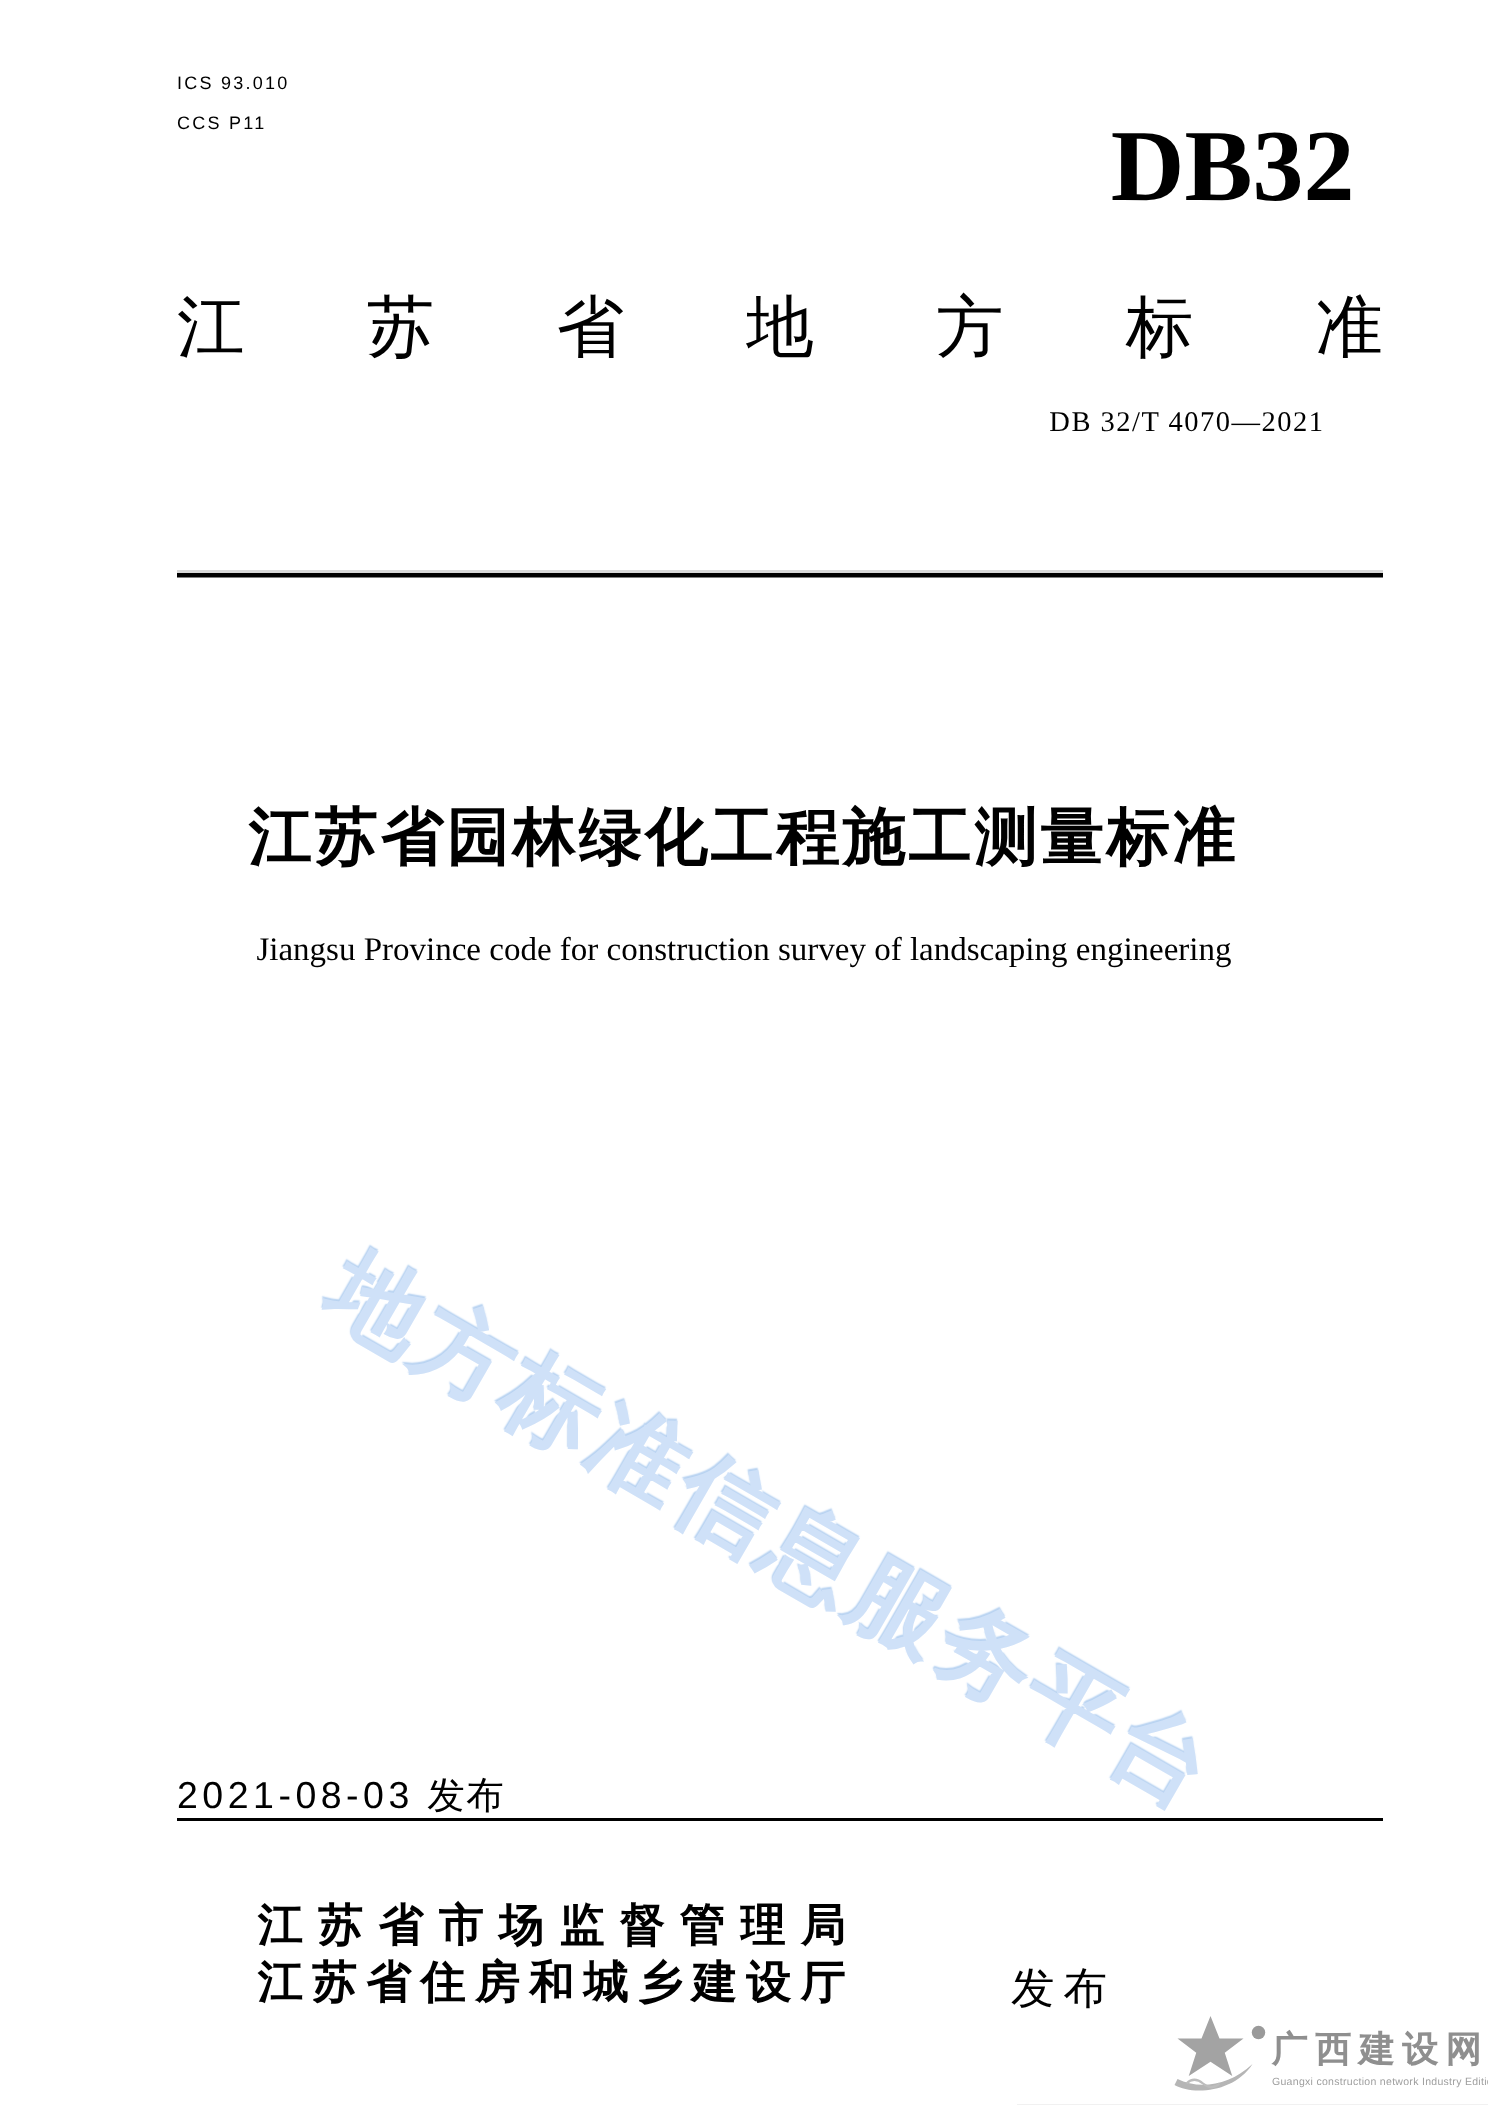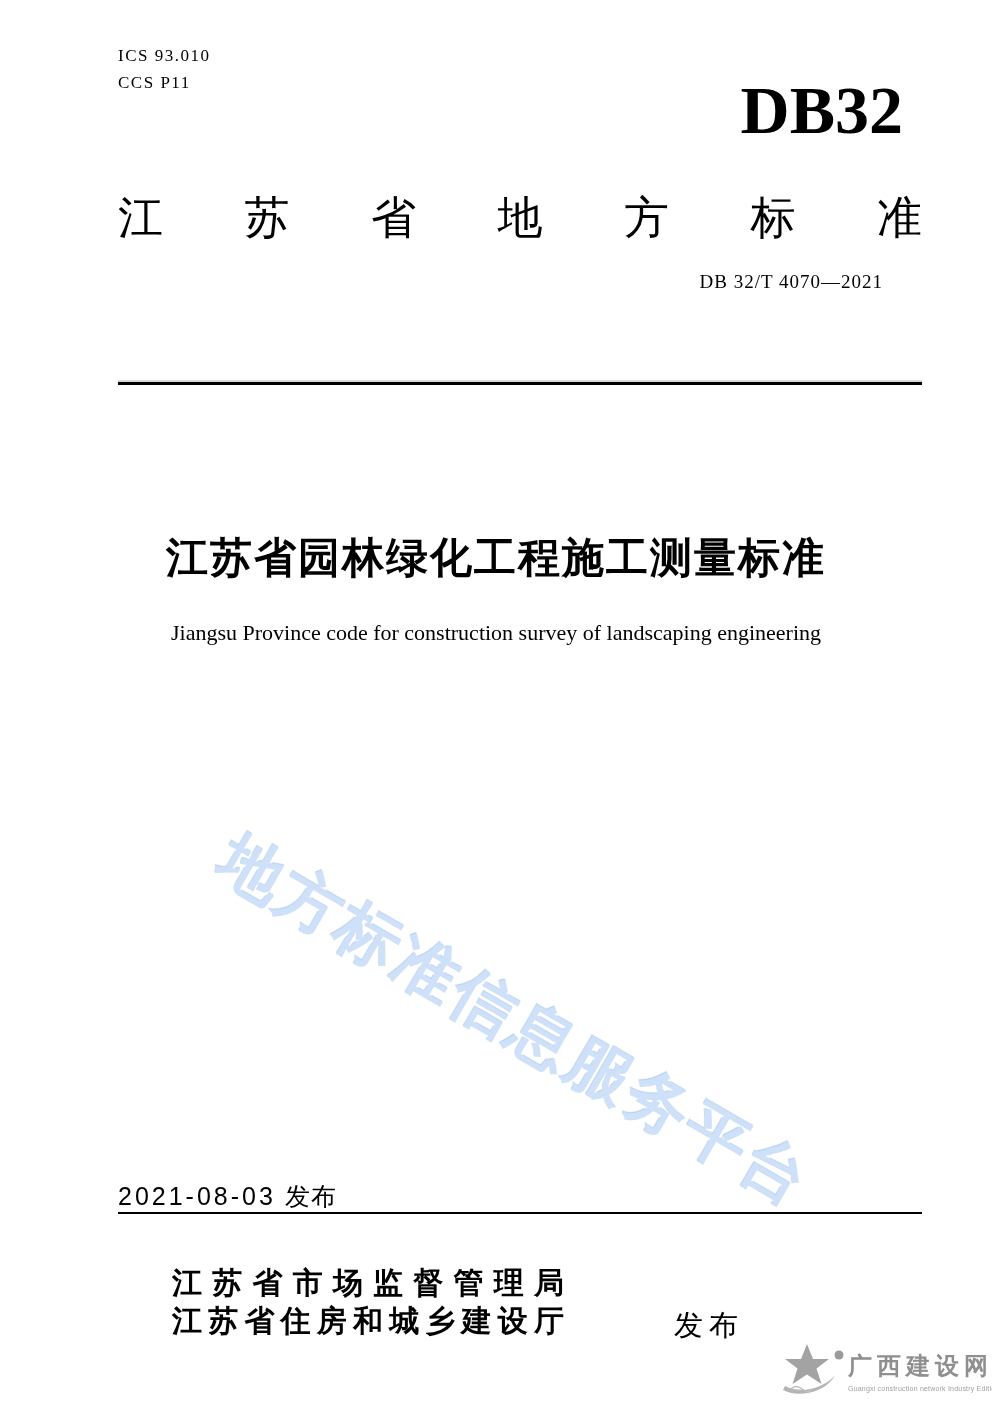--- a/index.html
+++ b/index.html
@@ -3,22 +3,22 @@
 <meta charset="utf-8">
 <style>
   html,body { margin:0; padding:0; background:#e8e8e8; }
   .page {
     position:relative; width:992px; height:1403px; margin:0 auto;
     background:#ffffff; overflow:hidden; color:#000;
     font-family:"Liberation Sans", sans-serif;
   }
 
   
-  .ics-block { position:absolute; left:118px; top:42px; font-size:17px;
-    line-height:27px; letter-spacing:1.5px; font-family:Liberation Serif, serif; }
+  .ics-block { position:absolute; left:118px; top:42px; font-size:12px;
+    line-height:27px; letter-spacing:1.5px; font-family:Liberation Sans, sans-serif; }
 
   
   .db-mark { position:absolute; top:76px; right:89px; line-height:1;
     font-family:"Liberation Serif", serif; font-weight:bold; font-size:68px; }
 
   
   .category-row { position:absolute; left:118px; top:192px; width:804px;
     font-size:45px; line-height:1.15; }
   .char-justify { display:flex; justify-content:space-between; }
 

